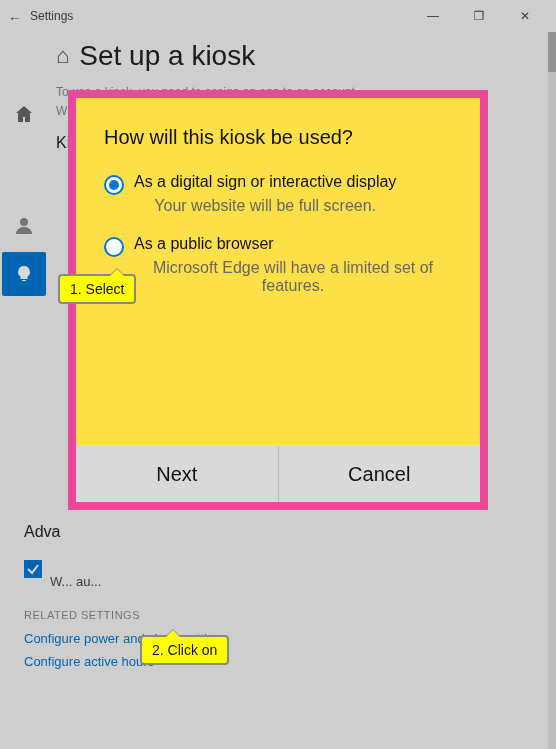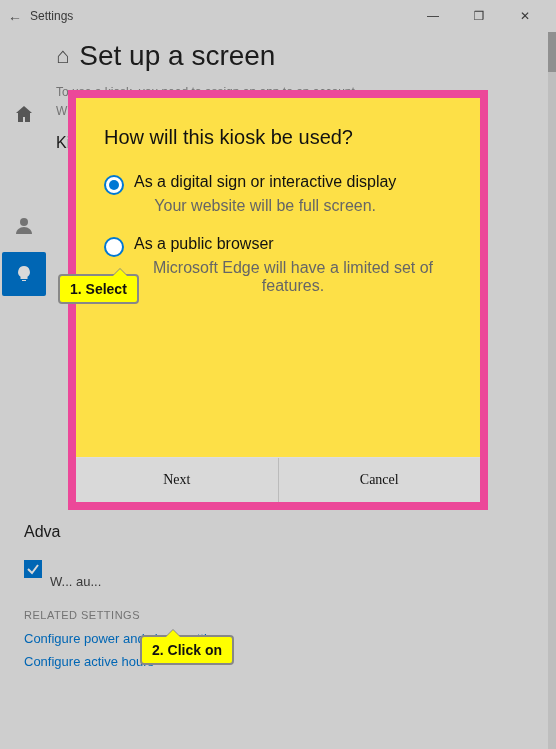--- a/index.html
+++ b/index.html
@@ -224,41 +224,41 @@
       text-align: center;
     }
 
     
     .modal-footer {
       display: flex;
       border-top: 1px solid #ddd;
     }
     .modal-btn {
       flex: 1;
-      height: 44px;
+      height: 56px;
       border: none;
       background: #d9d9d9;
-      font-size: 14px;
+      font-size: 20px;
       color: #111;
       cursor: pointer;
-      font-family: Liberation Serif, serif;
+      font-family: Liberation Sans, sans-serif;
     }
     .modal-btn:not(:last-child) {
       border-right: 1px solid #bbb;
     }
 
     
     .callout {
       position: absolute;
       background: #ffff00;
       border: 2px solid #888;
       border-radius: 4px;
       padding: 5px 10px;
       font-size: 14px;
-      font-weight: 700;
+      font-weight: 400;
       color: #111;
       z-index: 20;
       white-space: nowrap;
     }
     .callout::before {
       content: '';
       position: absolute;
       border: 8px solid transparent;
     }
     
@@ -365,21 +365,21 @@
     </div>
     <div class="sidebar-icon active">
       <svg width="20" height="20" viewBox="0 0 20 20">
           <path d="M10 2a6 6 0 00-3.5 10.8V15h7v-2.2A6 6 0 0010 2zm-2 14h4v1H8v-1z" fill="white"></path>
         </svg>
     </div>
   </div>
 
   <div class="page-title">
     <span style="font-size:22px;color:#555;">⌂</span>
-    <span>Set up a screen</span>
+    <span>Set up a kiosk</span>
   </div>
 
   <div class="settings-text">
     <span style="color:#888;font-size:12px;">To use a kiosk, you need to assign an app to an account.</span>
   </div>
   <div class="settings-text">
     <span style="color:#888;font-size:12px;">When done, restart your PC.</span>
   </div>
 
   <div class="section-label">

